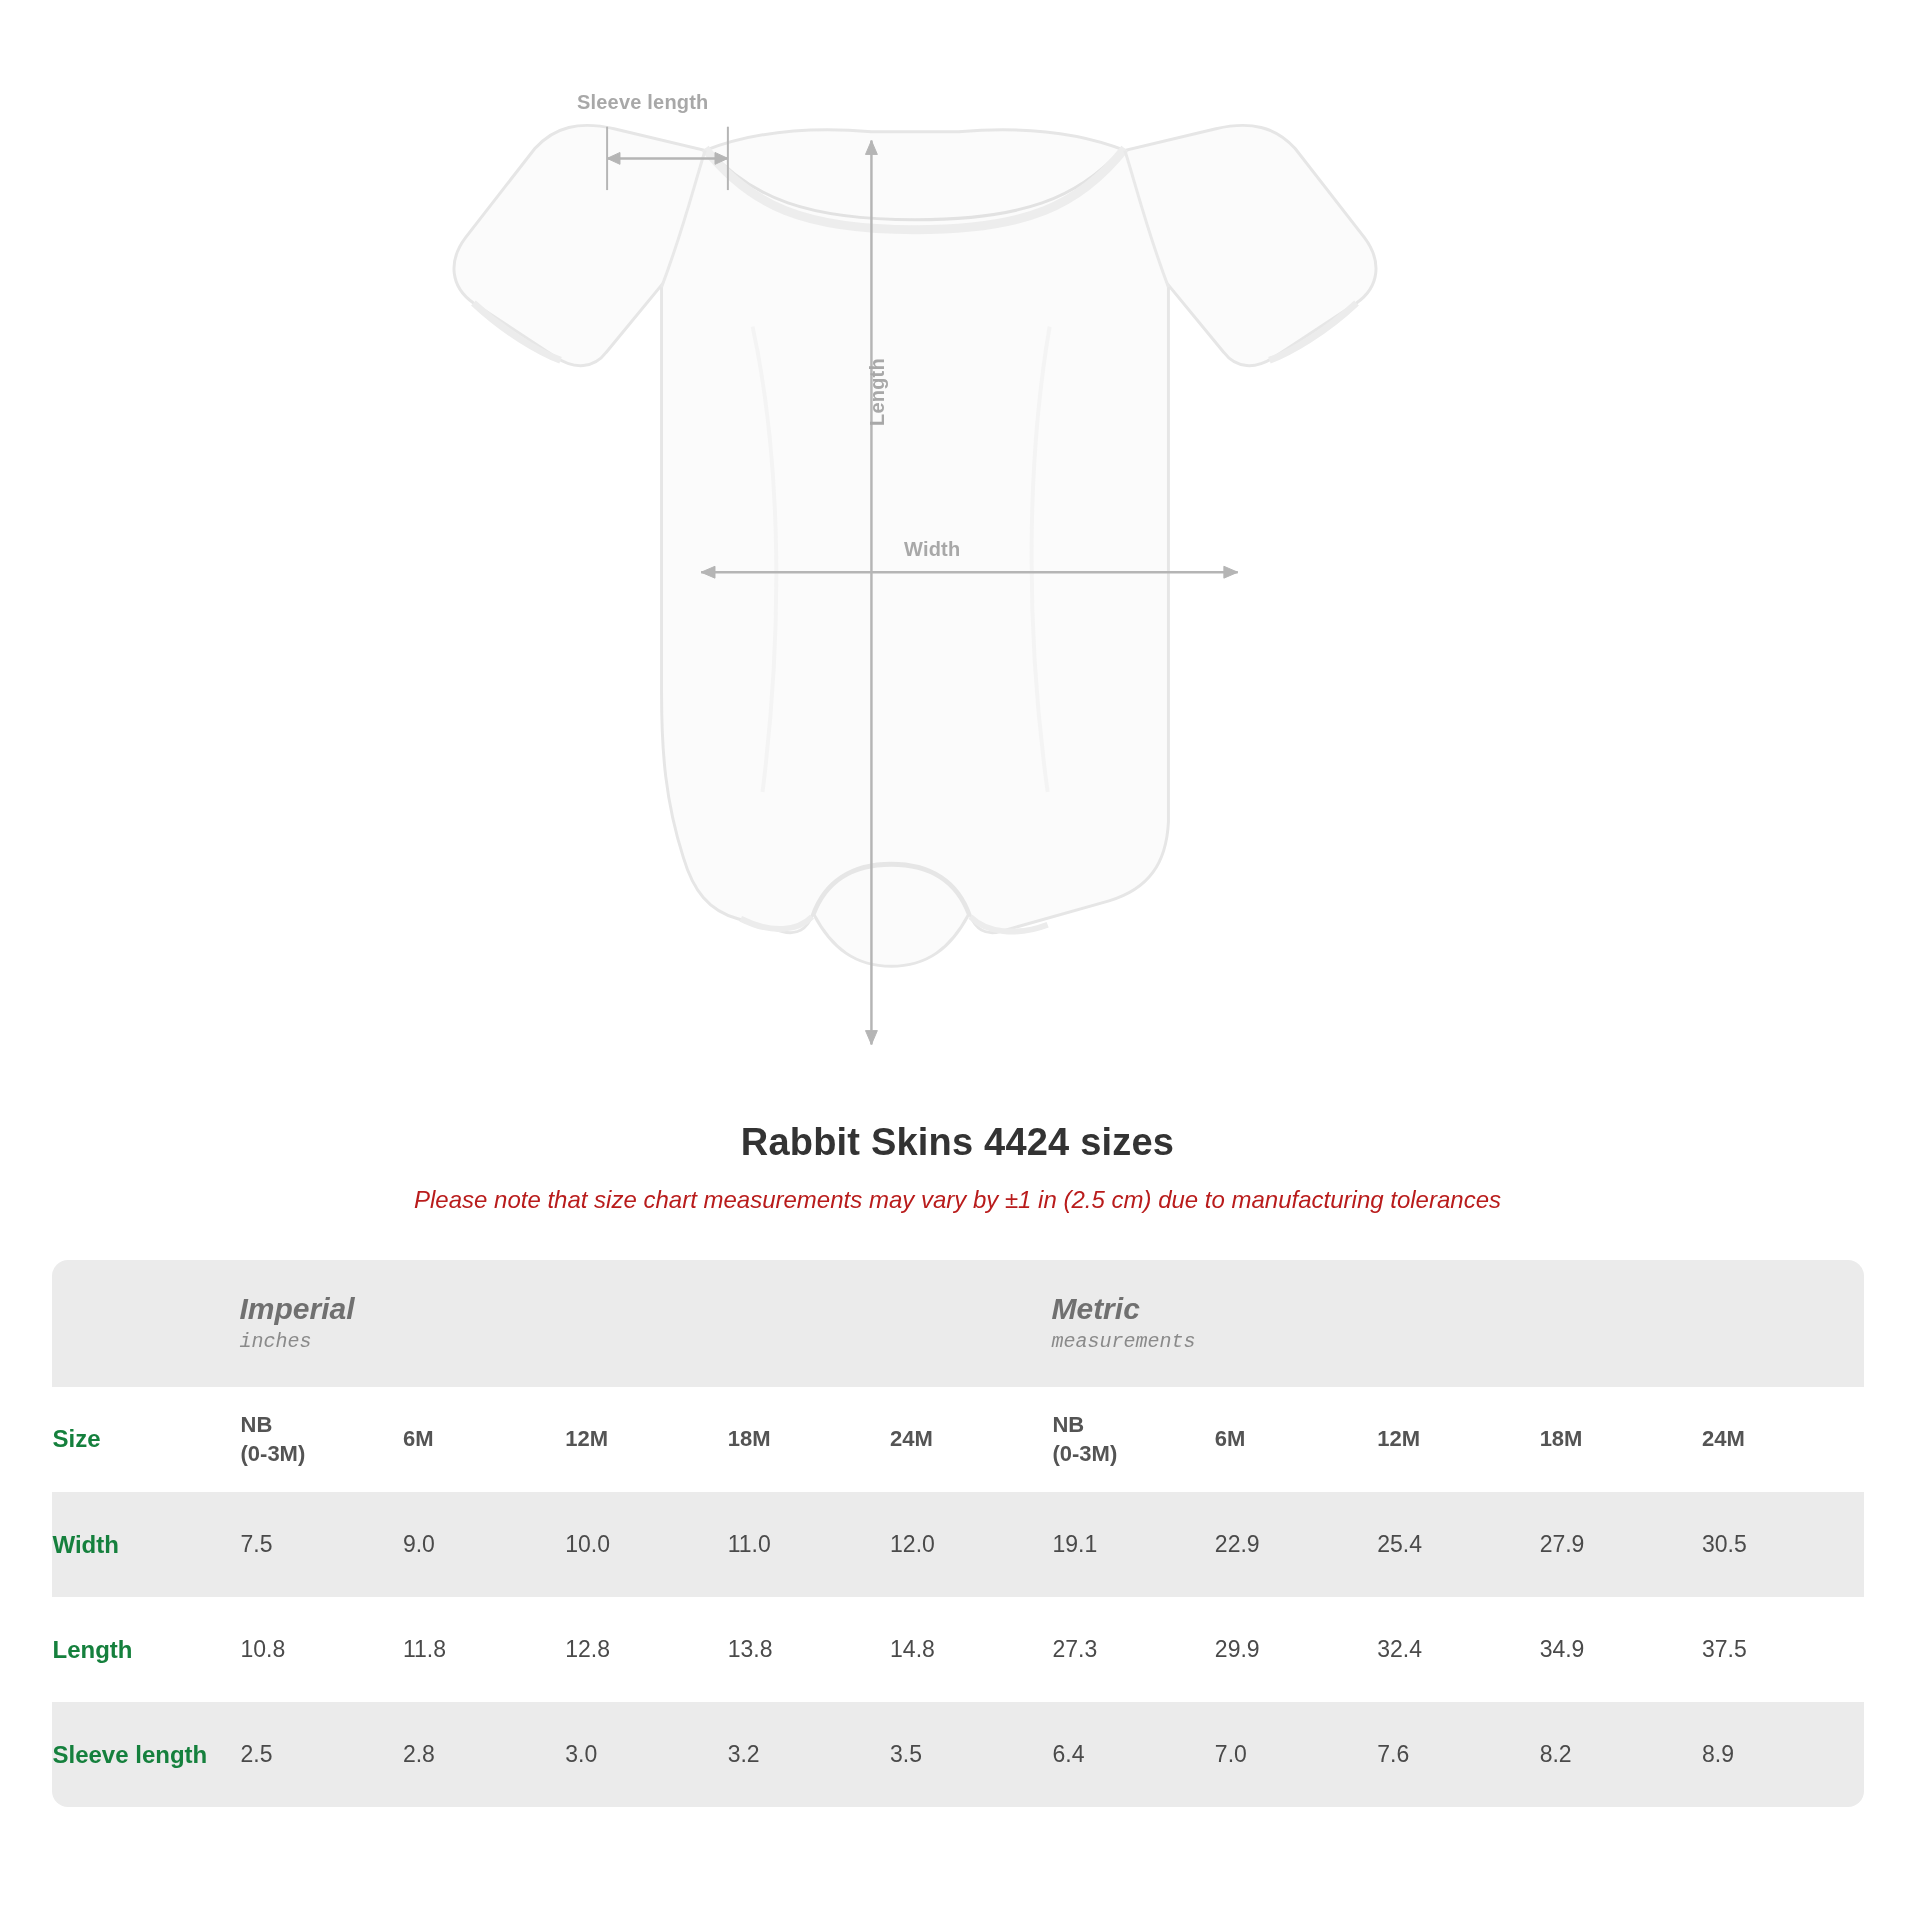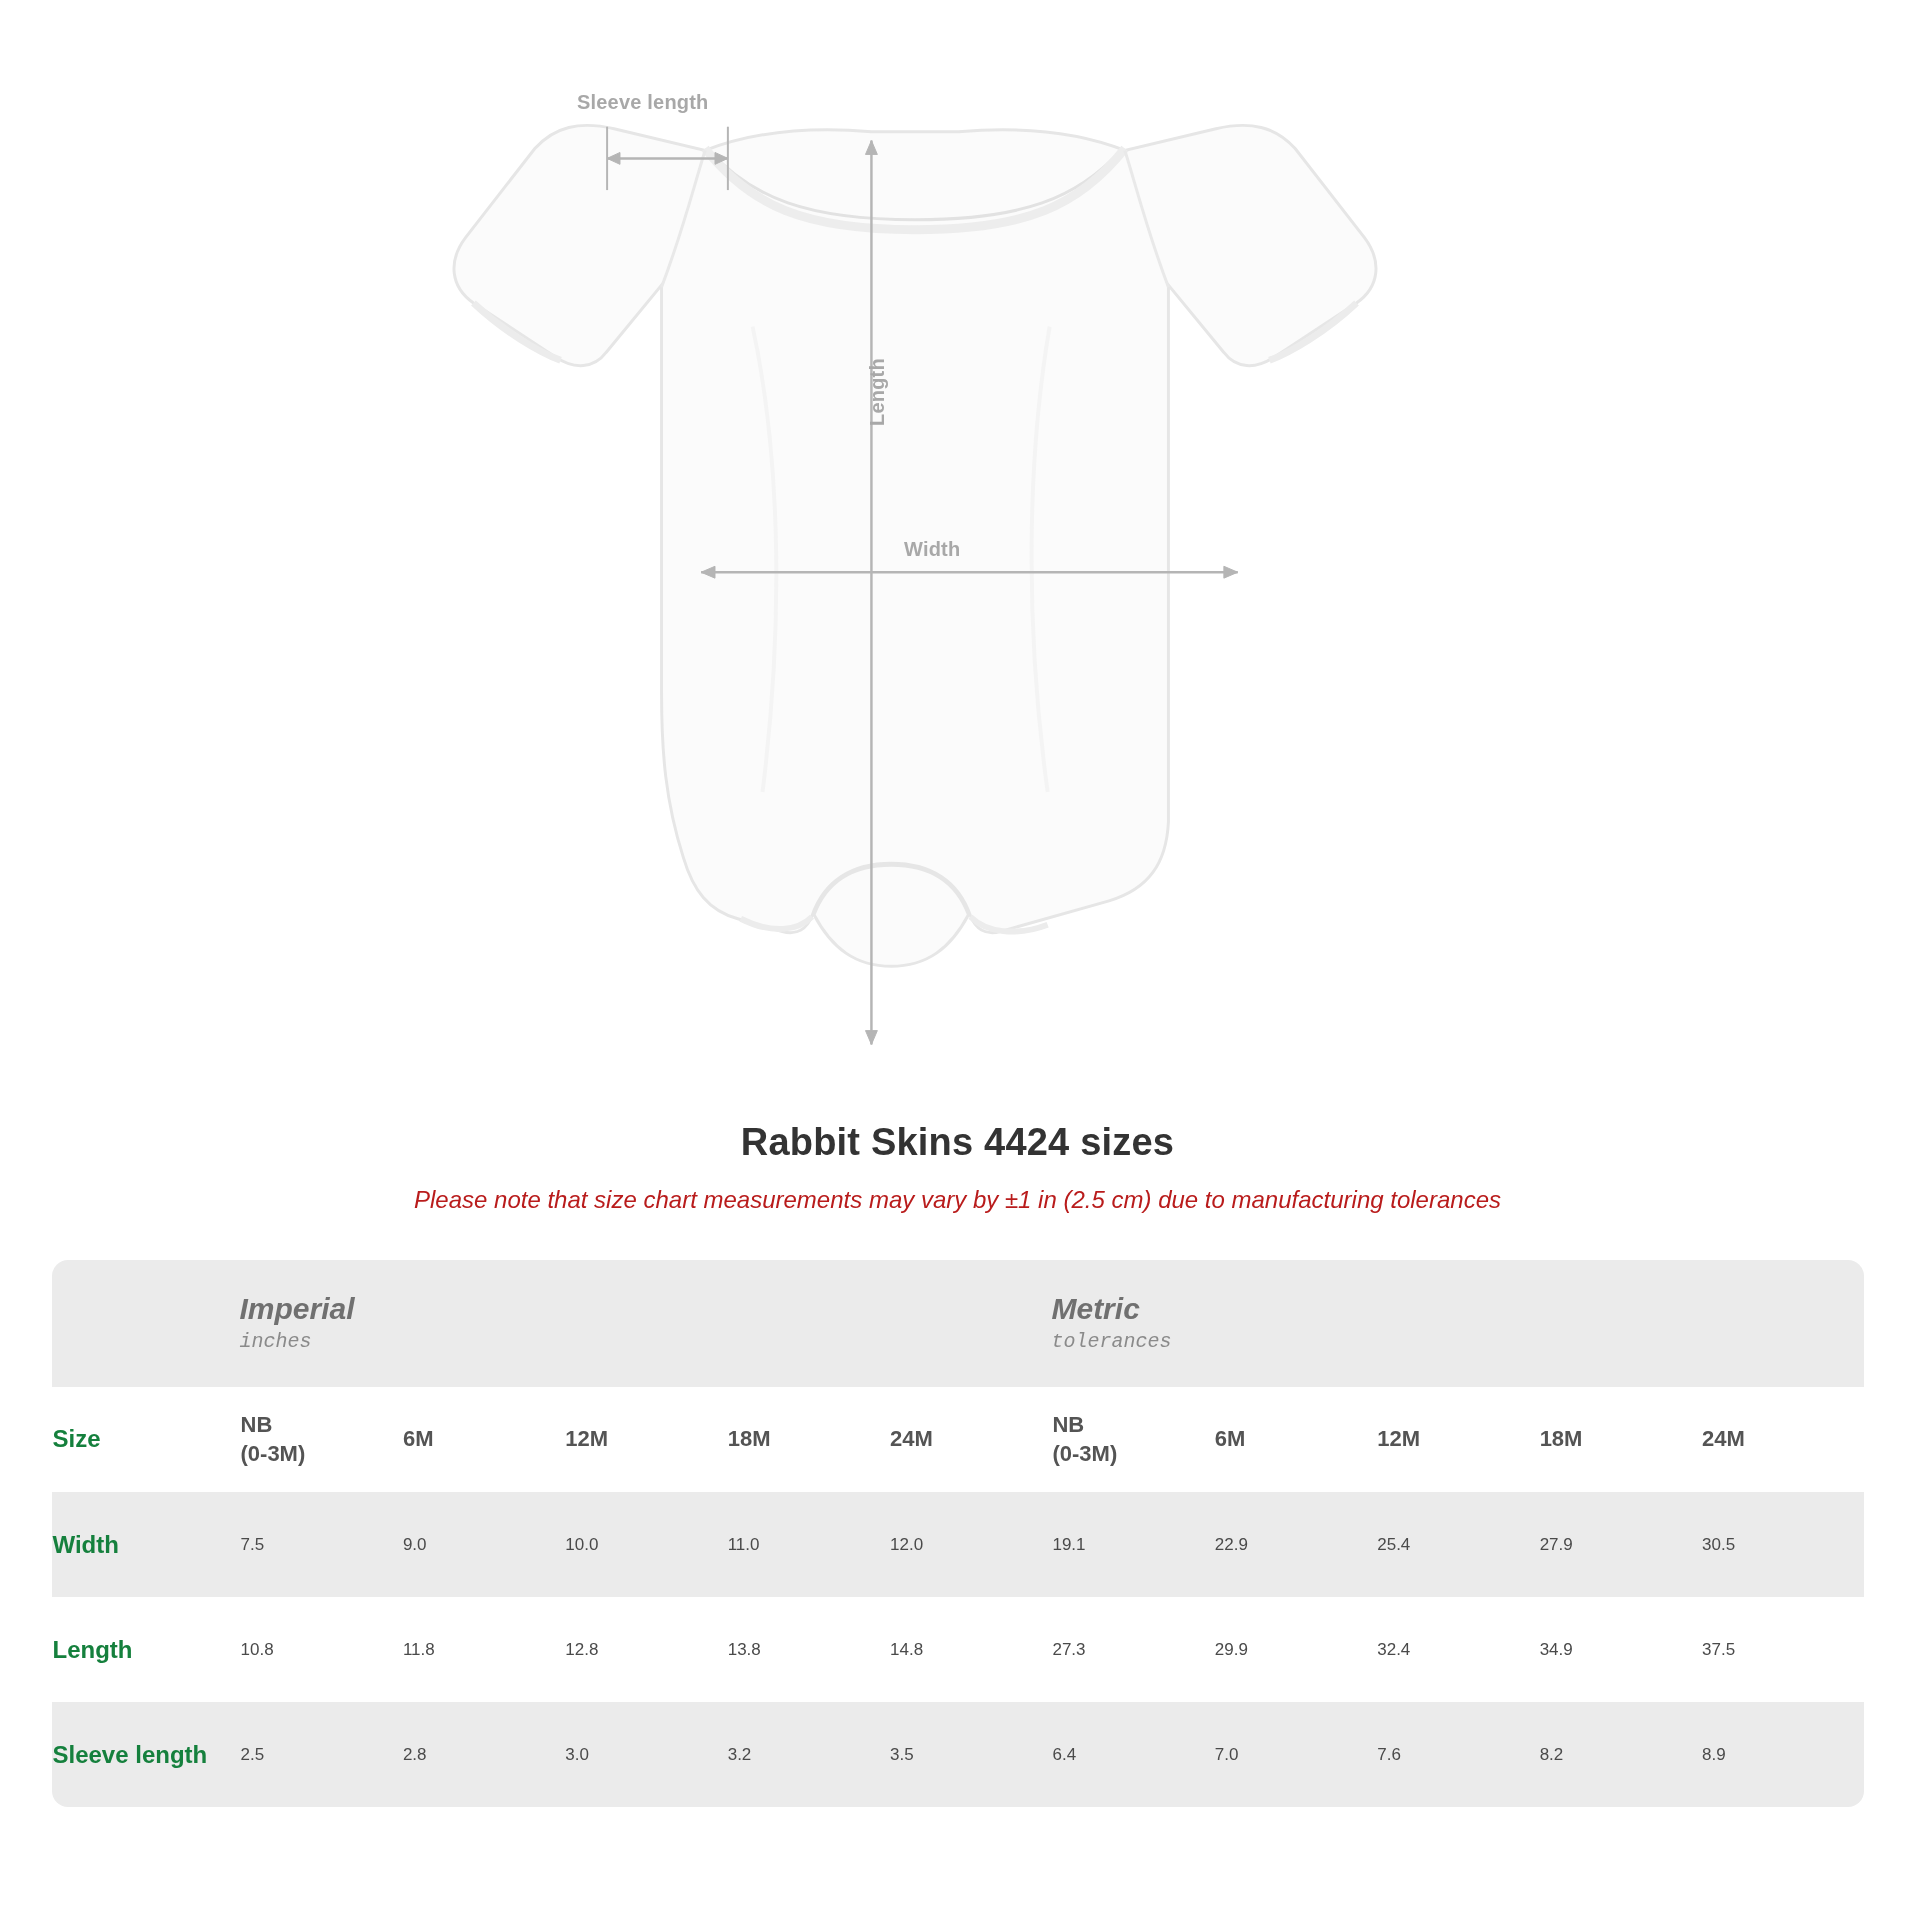--- a/index.html
+++ b/index.html
@@ -109,21 +109,21 @@
     font-weight: bold;
     color: #545454;
     font-size: 22px;
     line-height: 1.28;
   }
   .hdr-row td.rowhead {
     font-size: 24px;
   }
   .data-row td {
     height: 103px;
-    font-size: 17px;
+    font-size: 23px;
     color: #4a4a4a;
   }
   .data-row.shade td { background: #ebebeb; }
   .data-row.plain td { background: #ffffff; }
   td.rowhead {
     font-weight: bold;
     color: #15803d;
     font-size: 24px;
   }
   .col-first { width: 188px; }
@@ -241,21 +241,21 @@
       </colgroup>
       <tbody>
         <tr class="unit-row">
           <td></td>
           <td colspan="5">
             <div class="unit-name">Imperial</div>
             <div class="unit-sub">inches</div>
           </td>
           <td colspan="5">
             <div class="unit-name">Metric</div>
-            <div class="unit-sub">tolerances</div>
+            <div class="unit-sub">measurements</div>
           </td>
         </tr>
 
         <tr class="hdr-row">
           <td class="rowhead">Size</td>
           <td>
             <div>NB</div>
             <div>(0-3M)</div>
           </td>
           <td>

